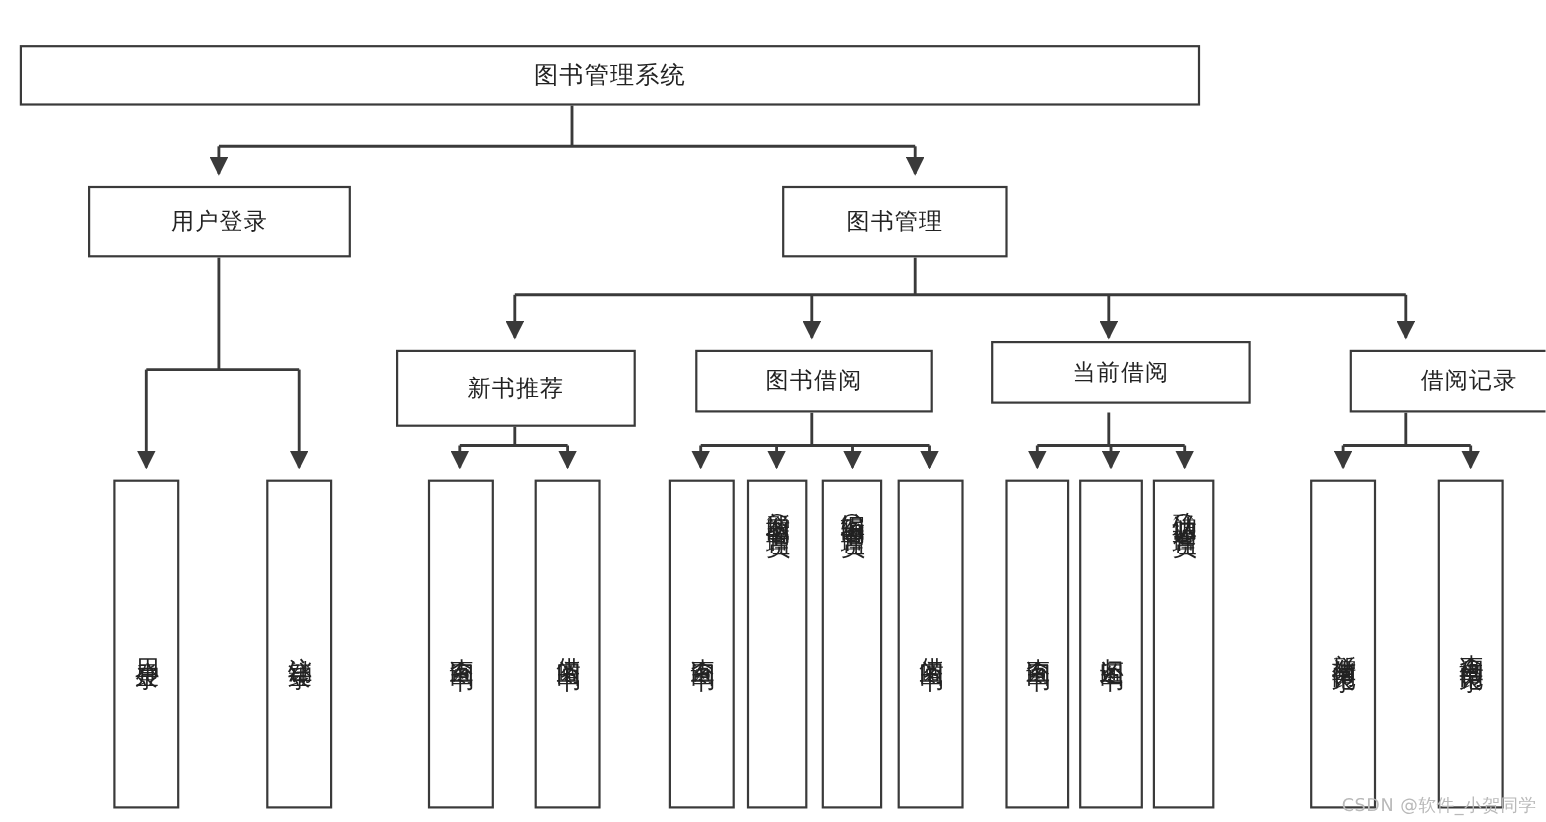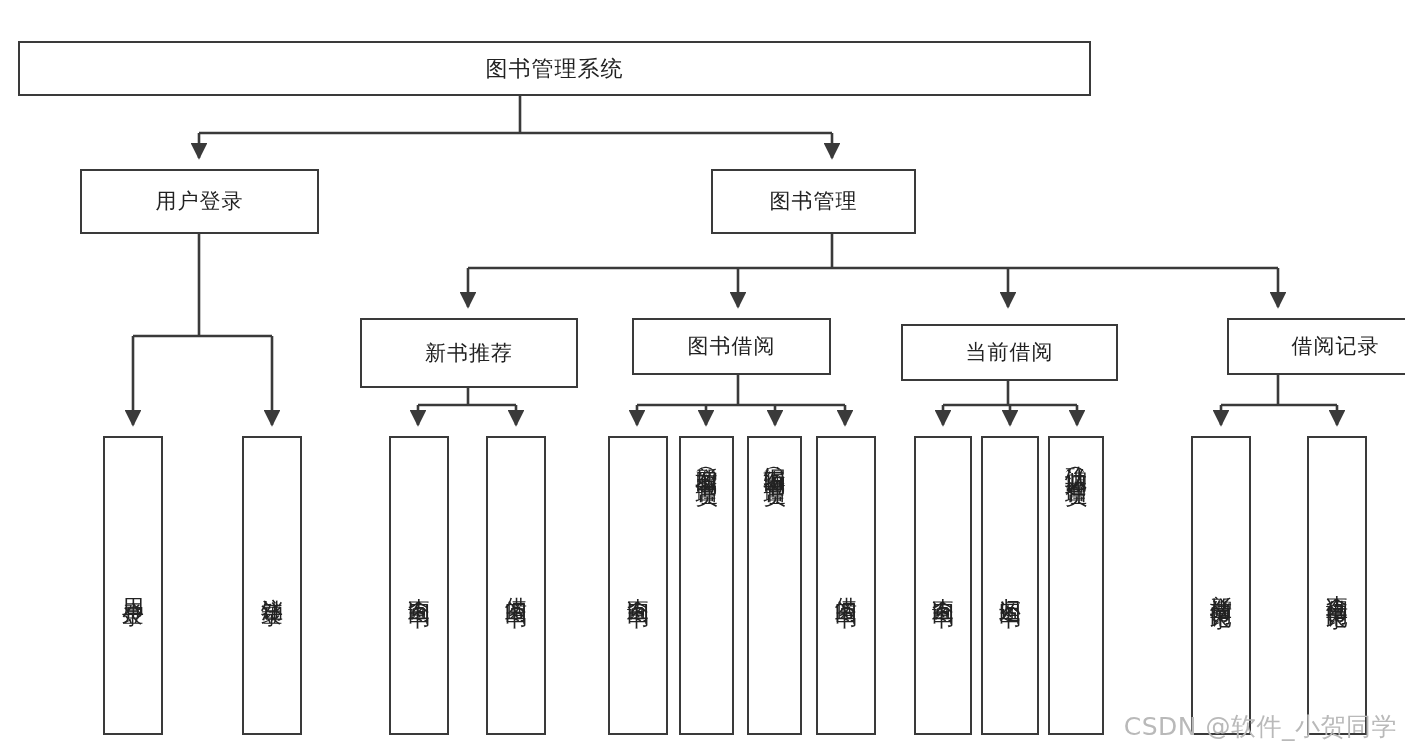--- a/index.html
+++ b/index.html
@@ -44,21 +44,21 @@
     text-orientation:upright;
     font-size:22px;
     line-height:1.08;
     letter-spacing:3px;
     white-space:nowrap;
   }
   .watermark{
     position:absolute;
     right:8px;
     bottom:4px;
-    font-size:25px;
+    font-size:16px;
     color:#b9b9b9;
     letter-spacing:0.5px;
     white-space:nowrap;
     z-index:5;
   }
 </style>
 </head>
 <body>
 
 <svg id="diagram" viewBox="0 0 1405 747" xmlns="http://www.w3.org/2000/svg">
@@ -118,24 +118,24 @@
 <div class="node" style="left:80px;top:169px;width:239px;height:65px;">
   <span class="label">用户登录</span>
 </div>
 <div class="node" style="left:711px;top:169px;width:205px;height:65px;">
   <span class="label">图书管理</span>
 </div>
 
 <div class="node" style="left:360px;top:318px;width:218px;height:70px;">
   <span class="label">新书推荐</span>
 </div>
-<div class="node" style="left:632px;top:318px;width:199px;height:57px;">
+<div class="node" style="left:632px;top:318px;width:216px;height:57px;">
   <span class="label">图书借阅</span>
 </div>
-<div class="node" style="left:901px;top:324px;width:217px;height:57px;">
+<div class="node" style="left:901px;top:310px;width:236px;height:57px;">
   <span class="label">当前借阅</span>
 </div>
 <div class="node" style="left:1227px;top:318px;width:217px;height:57px;">
   <span class="label">借阅记录</span>
 </div>
 
 <div class="node leaf vcenter" style="left:103px;top:436px;width:60px;height:299px;">
   <span class="label">用户登录</span>
 </div>
 <div class="node leaf vcenter" style="left:242px;top:436px;width:60px;height:299px;">

